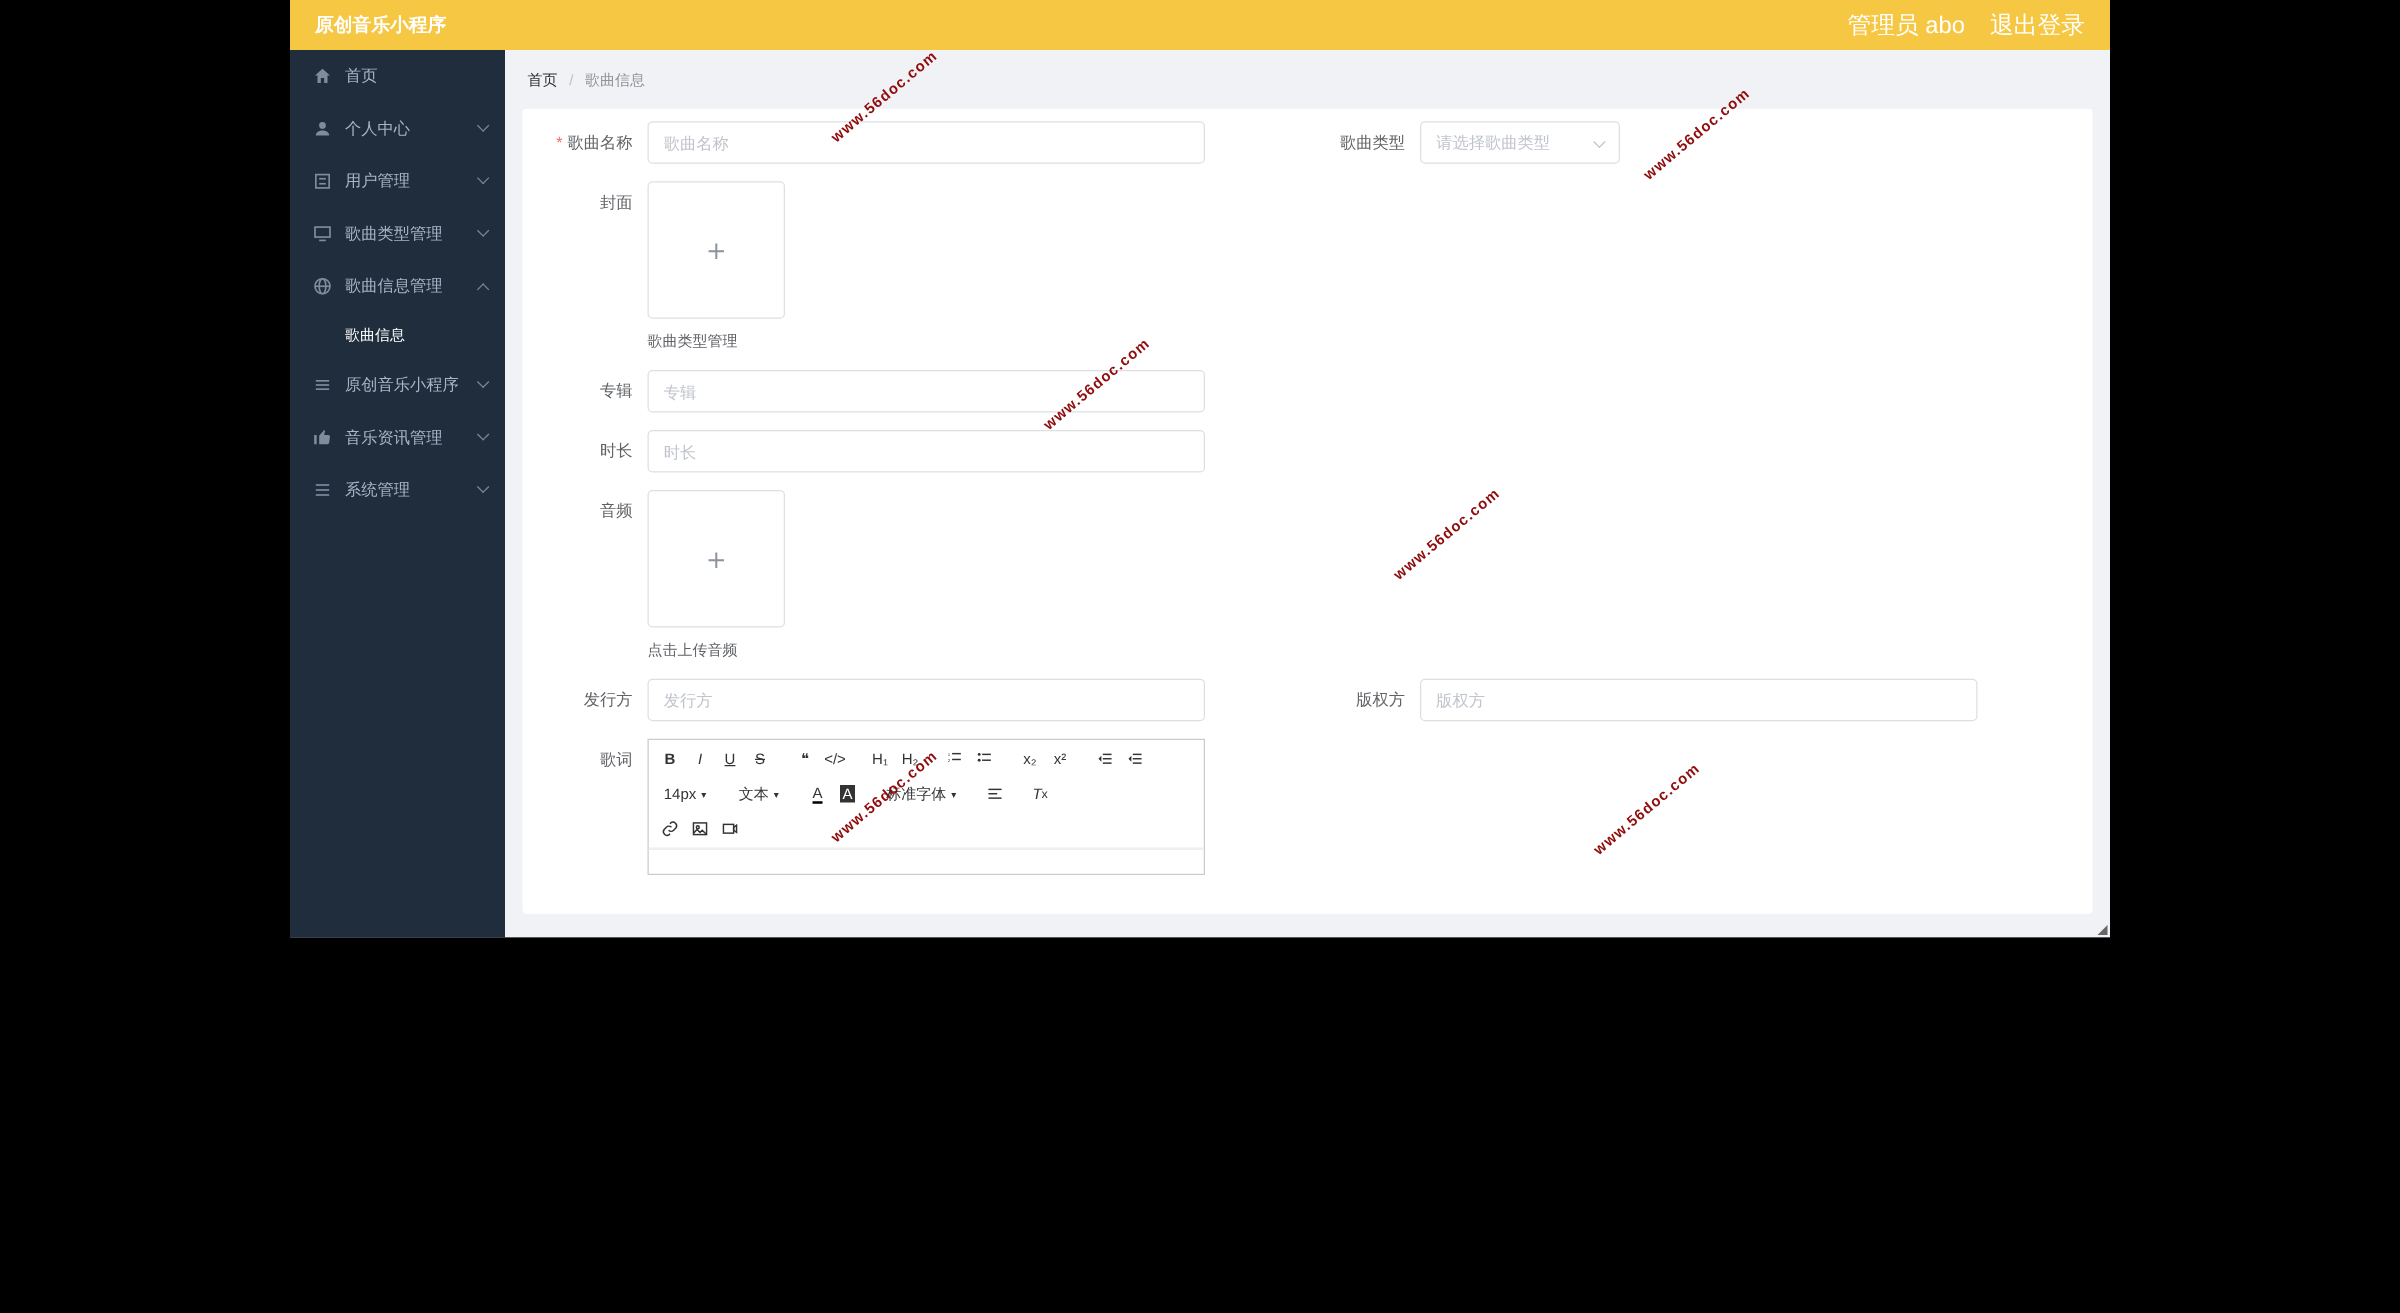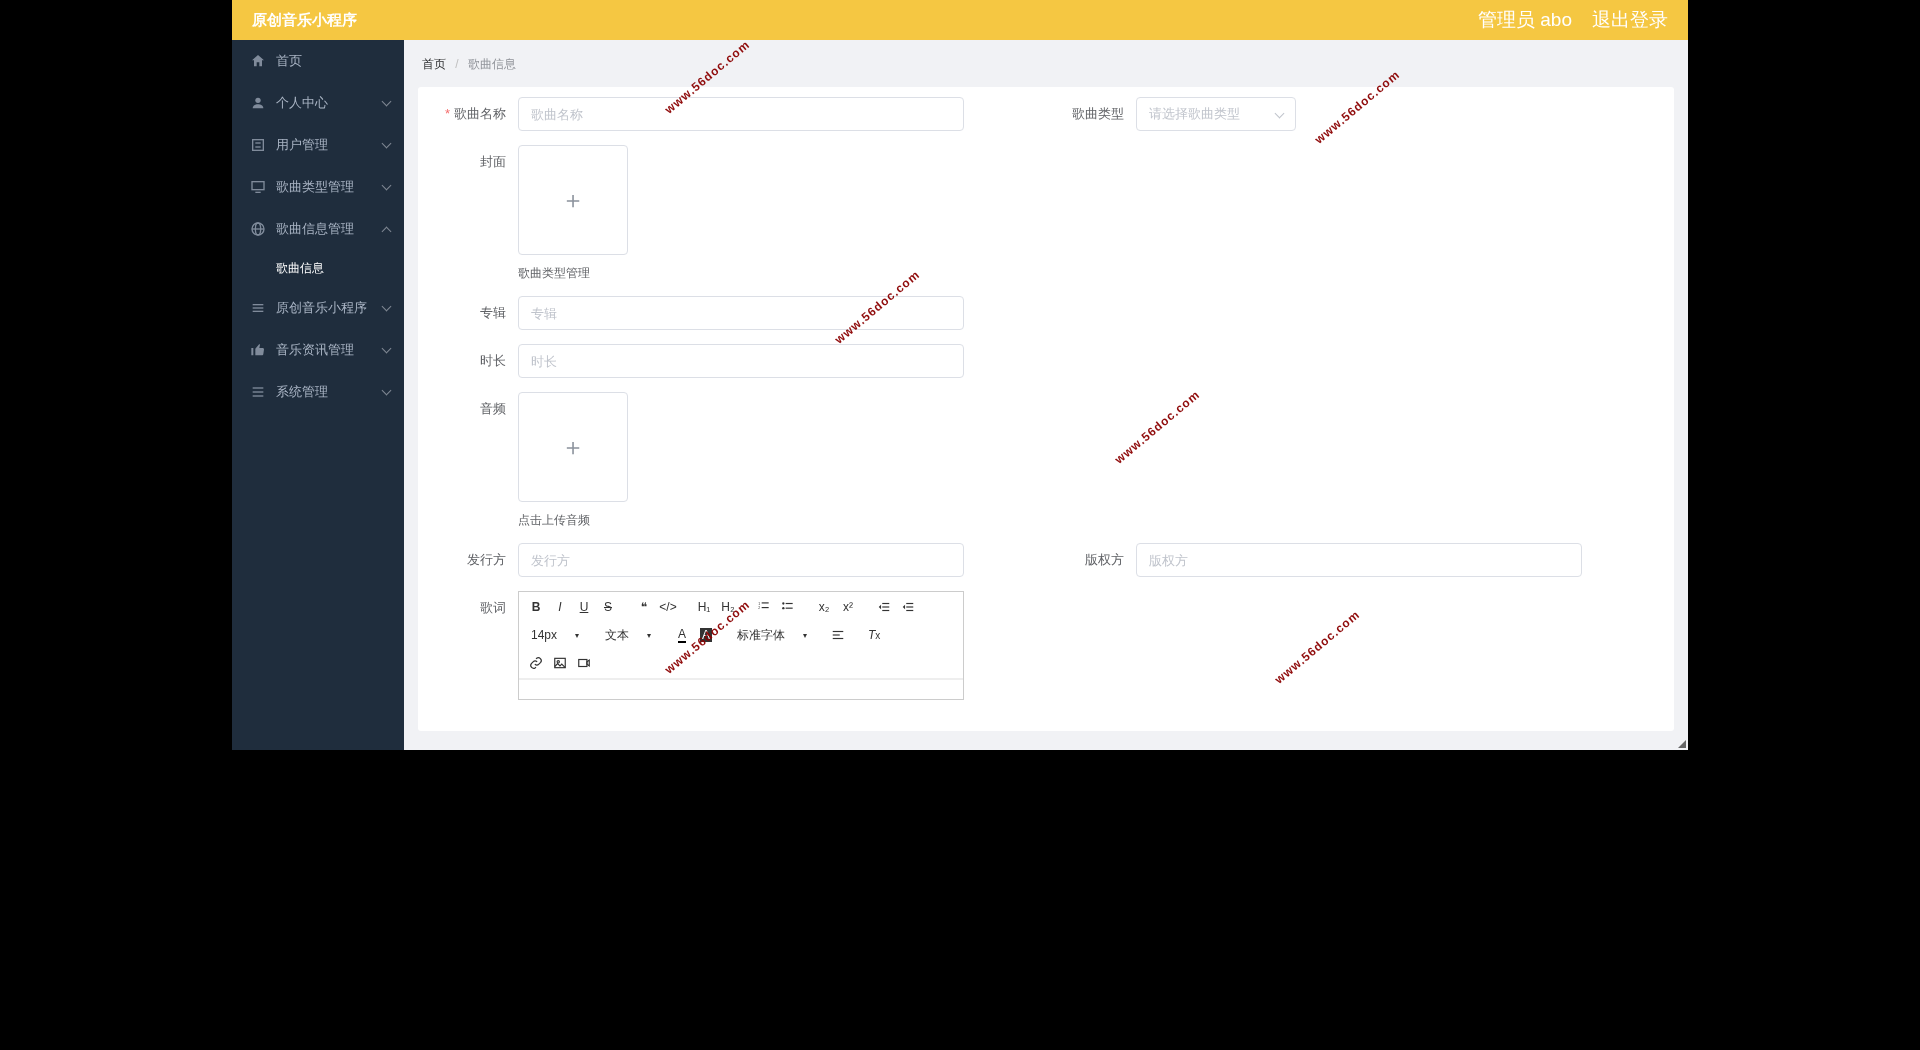--- a/index.html
+++ b/index.html
@@ -28,21 +28,21 @@
 .ctl { flex: 1; max-width: 446px; }
 .inp, .sel { width: 100%; height: 34px; border: 1px solid #dcdfe6; border-radius: 4px; padding: 0 12px; font-size: 13px; color: #606266; outline: none; }
 .inp::placeholder { color: #c0c4cc; }
 .sel { display: flex; align-items: center; justify-content: space-between; color: #c0c4cc; cursor: pointer; }
 .sel-narrow { max-width: 160px; }
 .upload-card { width: 110px; height: 110px; border: 1px solid #dcdfe6; border-radius: 4px; display: flex; align-items: center; justify-content: center; cursor: pointer; color: #8c939d; font-size: 24px; }
 .upload-hint { font-size: 12px; color: #606266; margin-top: 10px; }
 .editor { width: 446px; border: 1px solid #ccc; }
 .editor-tb { display: flex; flex-wrap: wrap; border-bottom: 1px solid #eee; padding: 4px 6px; gap: 2px; }
 .tb-btn { width: 22px; height: 22px; display: flex; align-items: center; justify-content: center; font-size: 12px; cursor: pointer; color: #333; }
-.tb-btn.wide { width: auto; padding: 0 6px; font-size: 12px; gap: 18px; }
+.tb-btn.wide { width: auto; padding: 0 6px; font-size: 12px; gap: 4px; }
 .tb-btn svg { width: 14px; height: 14px; }
 .tb-sep { width: 10px; }
 .wm { position: absolute; color: #8b0000; font-size: 12px; font-weight: bold; transform: rotate(-40deg); pointer-events: none; letter-spacing: 1px; opacity: .95; }
 .scroll-ind { position: absolute; right: 2px; bottom: 2px; width: 0; height: 0; border-left: 8px solid transparent; border-bottom: 8px solid #666; cursor: pointer; }
 .chev-down::after { content: ""; display: inline-block; width: 6px; height: 6px; border-right: 1px solid #c0c4cc; border-bottom: 1px solid #c0c4cc; transform: rotate(45deg); margin-bottom: 2px; }
 </style>
 </head>
 <body>
 
 <div class="app-wrap">

